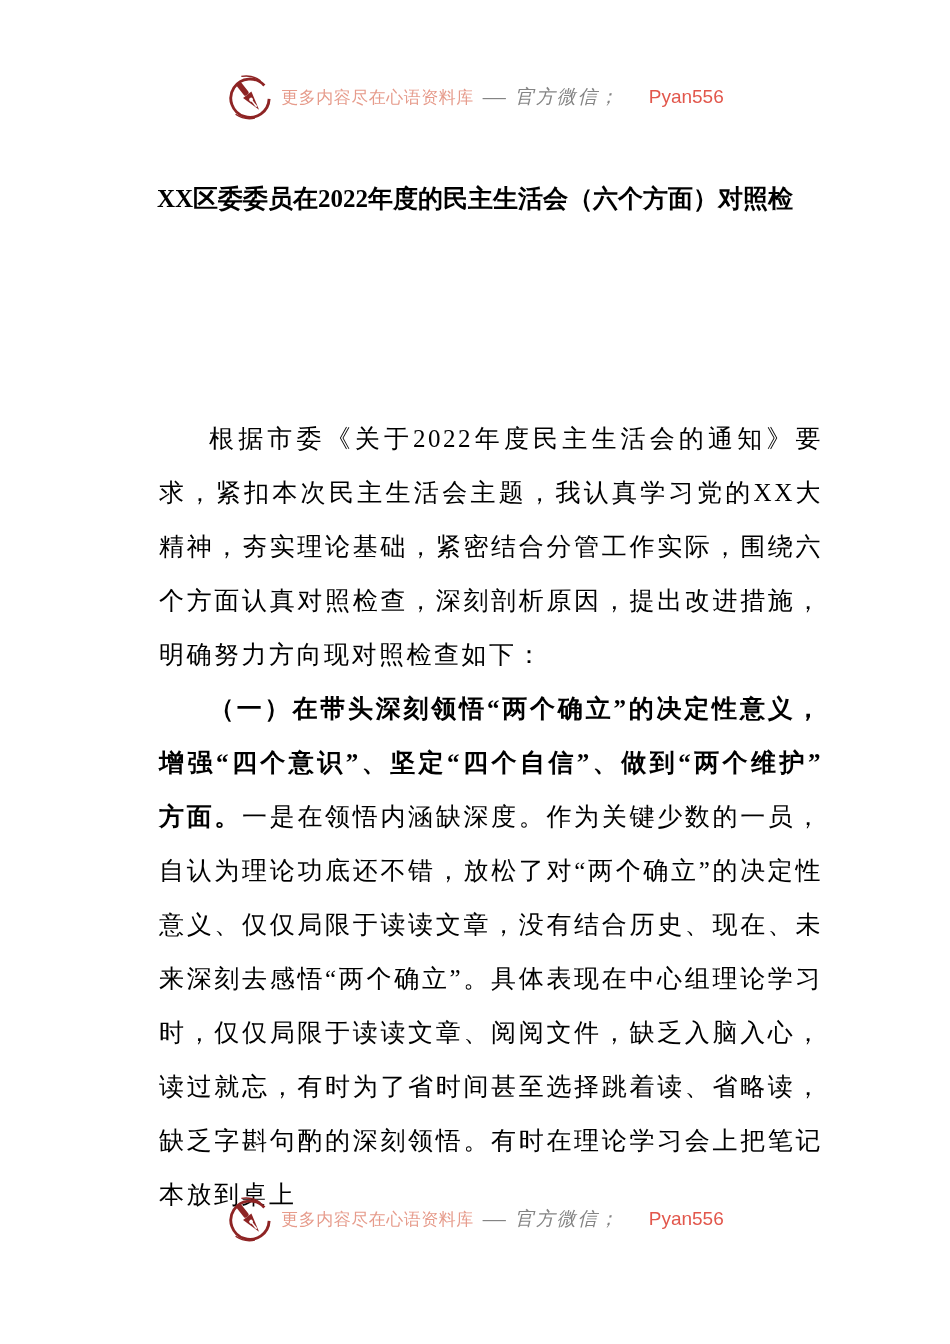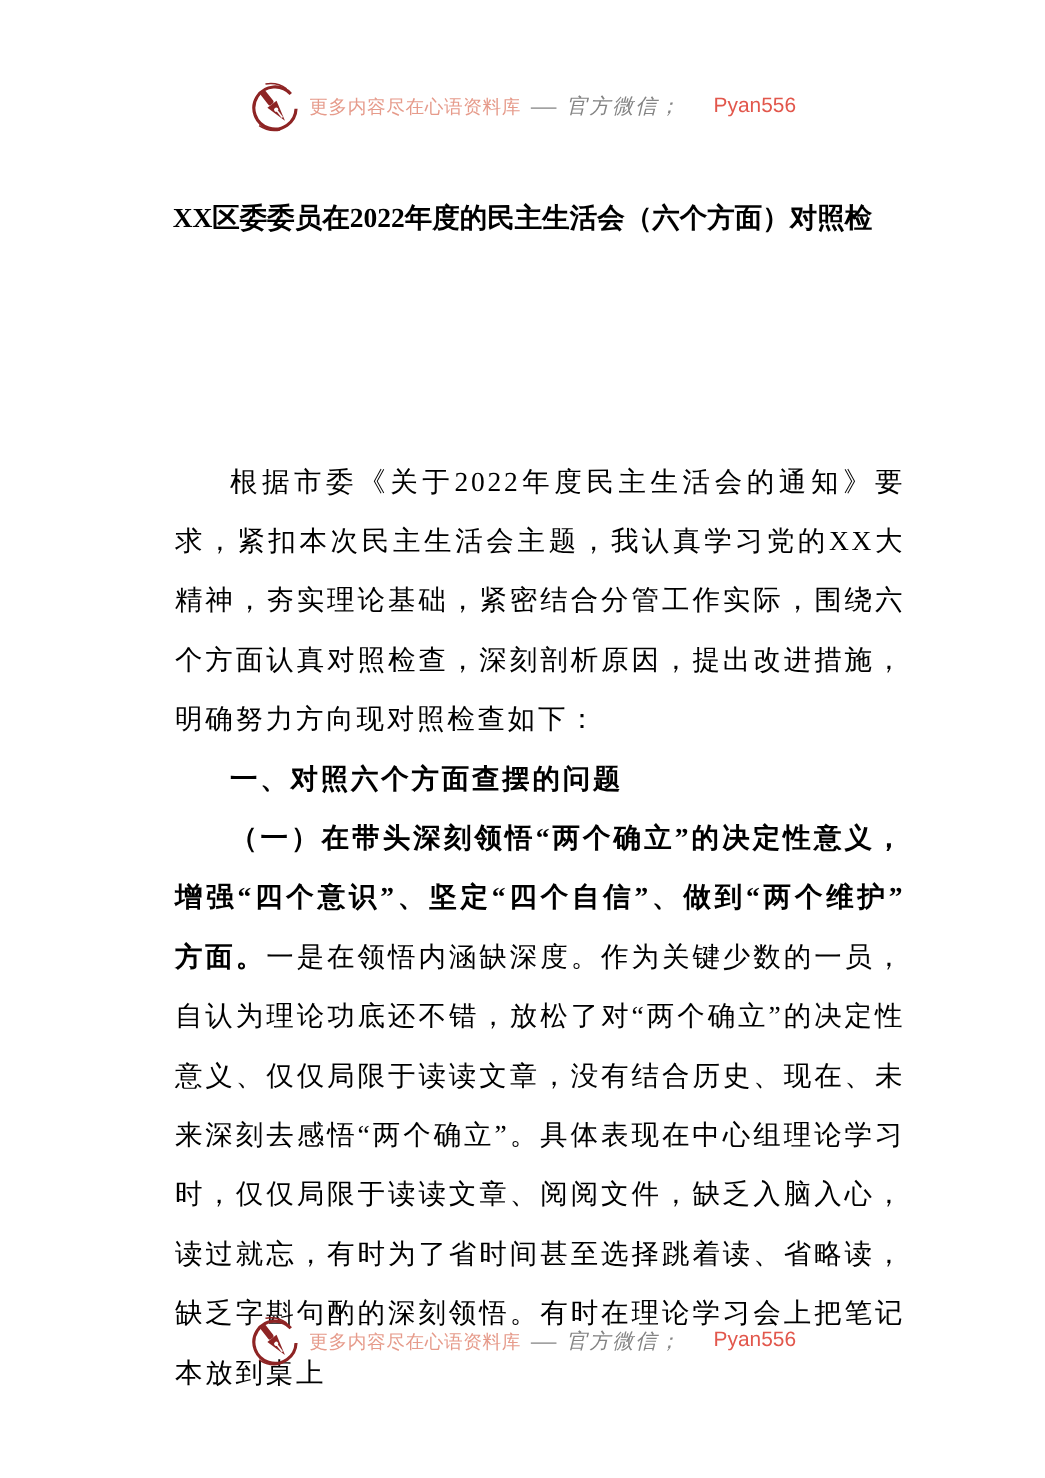--- a/index.html
+++ b/index.html
@@ -77,21 +77,20 @@
     <span class="wm-brand" style="color: rgb(230, 155, 139);">更多内容尽在心语资料库</span>
       <span class="wm-sep" style="color: rgb(132, 132, 132);">—</span>
       <span class="wm-label" style="color: rgb(132, 132, 132);">官方微信；</span>
       <span class="wm-id" style="color: rgb(226, 87, 76);">Pyan556</span>
   </div>
 
   <div class="title-line title-line-1">XX区委委员在2022年度的民主生活会（六个方面）对照检</div>
 
   <div class="body-text">
       <p class="para indent"><span>根据市委《关于2022年度民主生活会的通知》要求，紧扣本次民主生活会主题，我认真学习党的XX大精神，夯实理论基础，紧密结合分管工作实际，围绕六个方面认真对照检查，深刻剖析原因，提出改进措施，明确努力方向现对照检查如下：</span></p>
-      <p class="para heading indent"><span class="run-bold">一、对照六个方面查摆的问题</span></p>
       <p class="para indent"><span class="run-bold">（一）在带头深刻领悟“两个确立”的决定性意义，增强“四个意识”、坚定“四个自信”、做到“两个维护”方面。</span><span>一是在领悟内涵缺深度。作为关键少数的一员，自认为理论功底还不错，放松了对“两个确立”的决定性意义、仅仅局限于读读文章，没有结合历史、现在、未来深刻去感悟“两个确立”。具体表现在中心组理论学习时，仅仅局限于读读文章、阅阅文件，缺乏入脑入心，读过就忘，有时为了省时间甚至选择跳着读、省略读，缺乏字斟句酌的深刻领悟。有时在理论学习会上把笔记本放到桌上</span></p>
     </div>
 
   <div class="watermark wm-footer">
     <svg class="logo wm-logo" viewBox="0 0 48 48" aria-hidden="true" style="color: rgb(142, 36, 36);">
       <g fill="none" stroke="currentColor">
         <path d="M40 12 A20 20 0 1 0 45 26" stroke-width="3"></path>
         <path d="M36 7 A26 26 0 0 0 16 2.5" stroke-width="1.5"></path>
         <path d="M10 42 A26 26 0 0 0 30 46" stroke-width="1.5"></path>
       </g>

